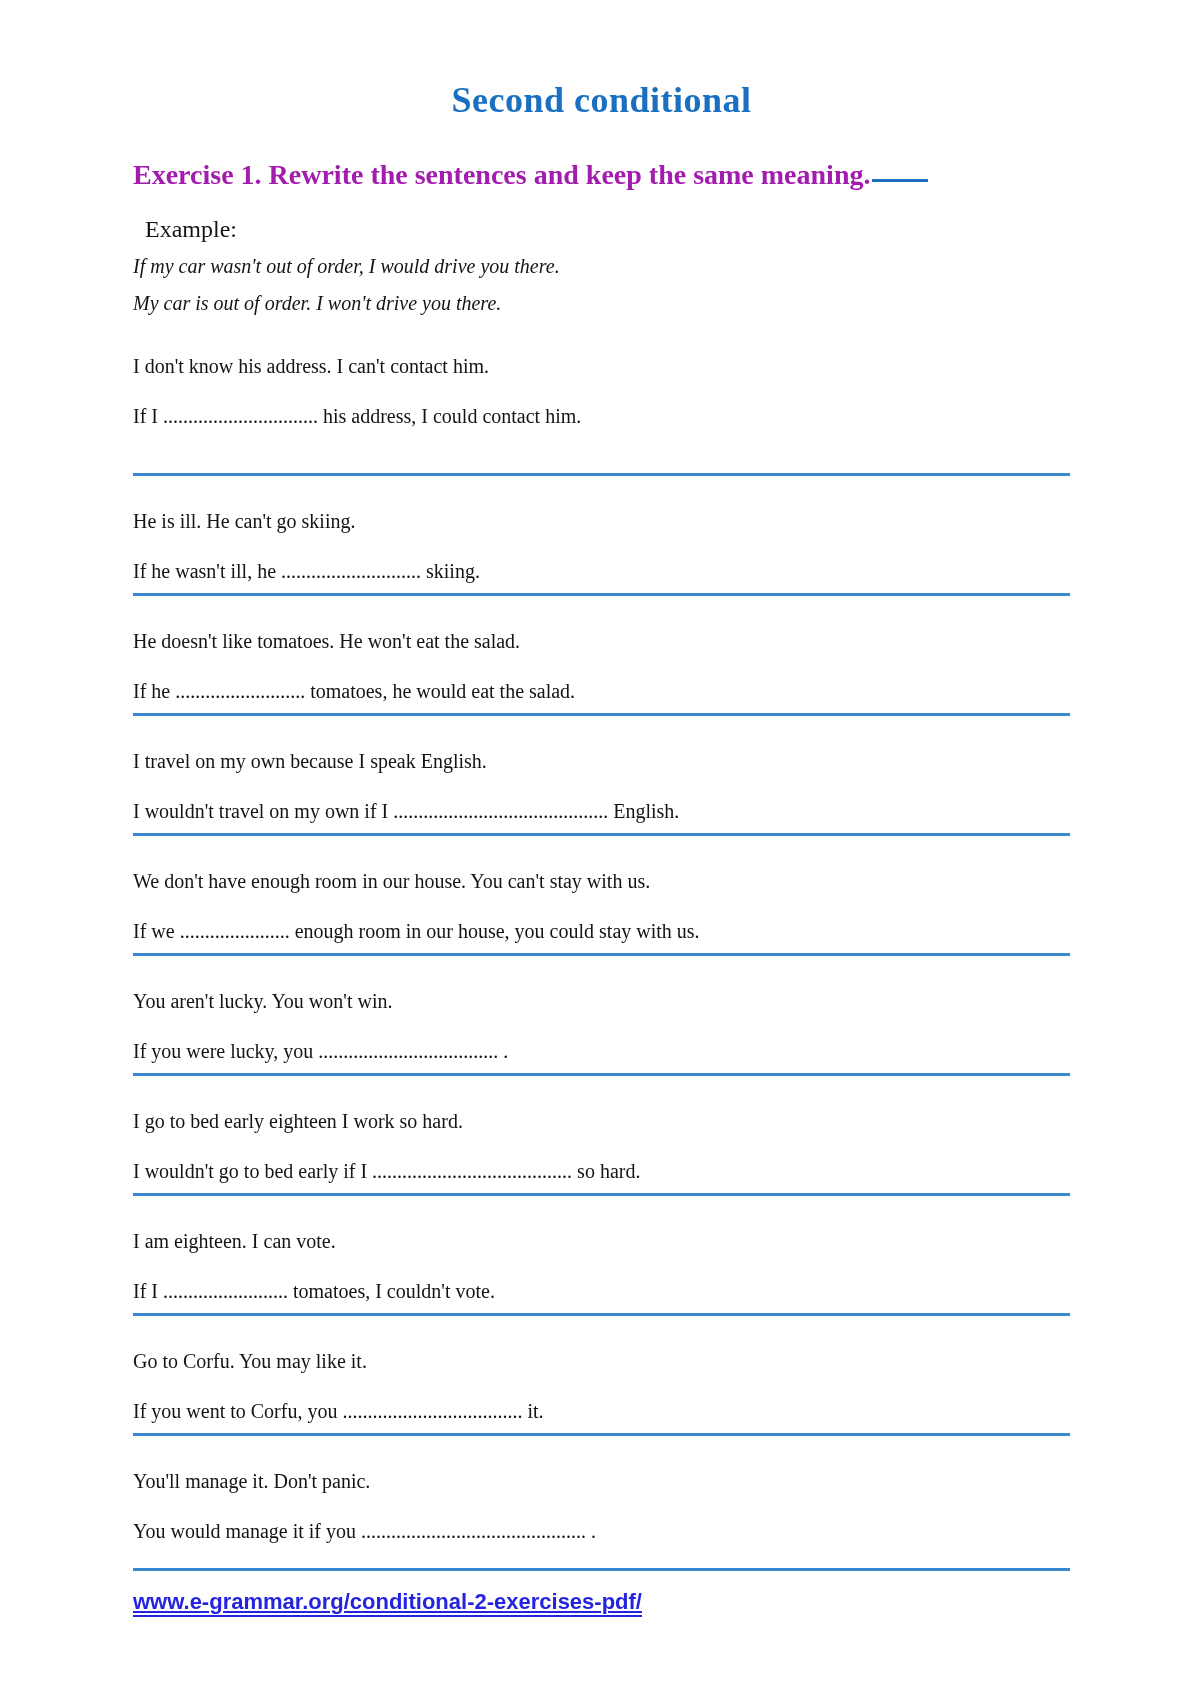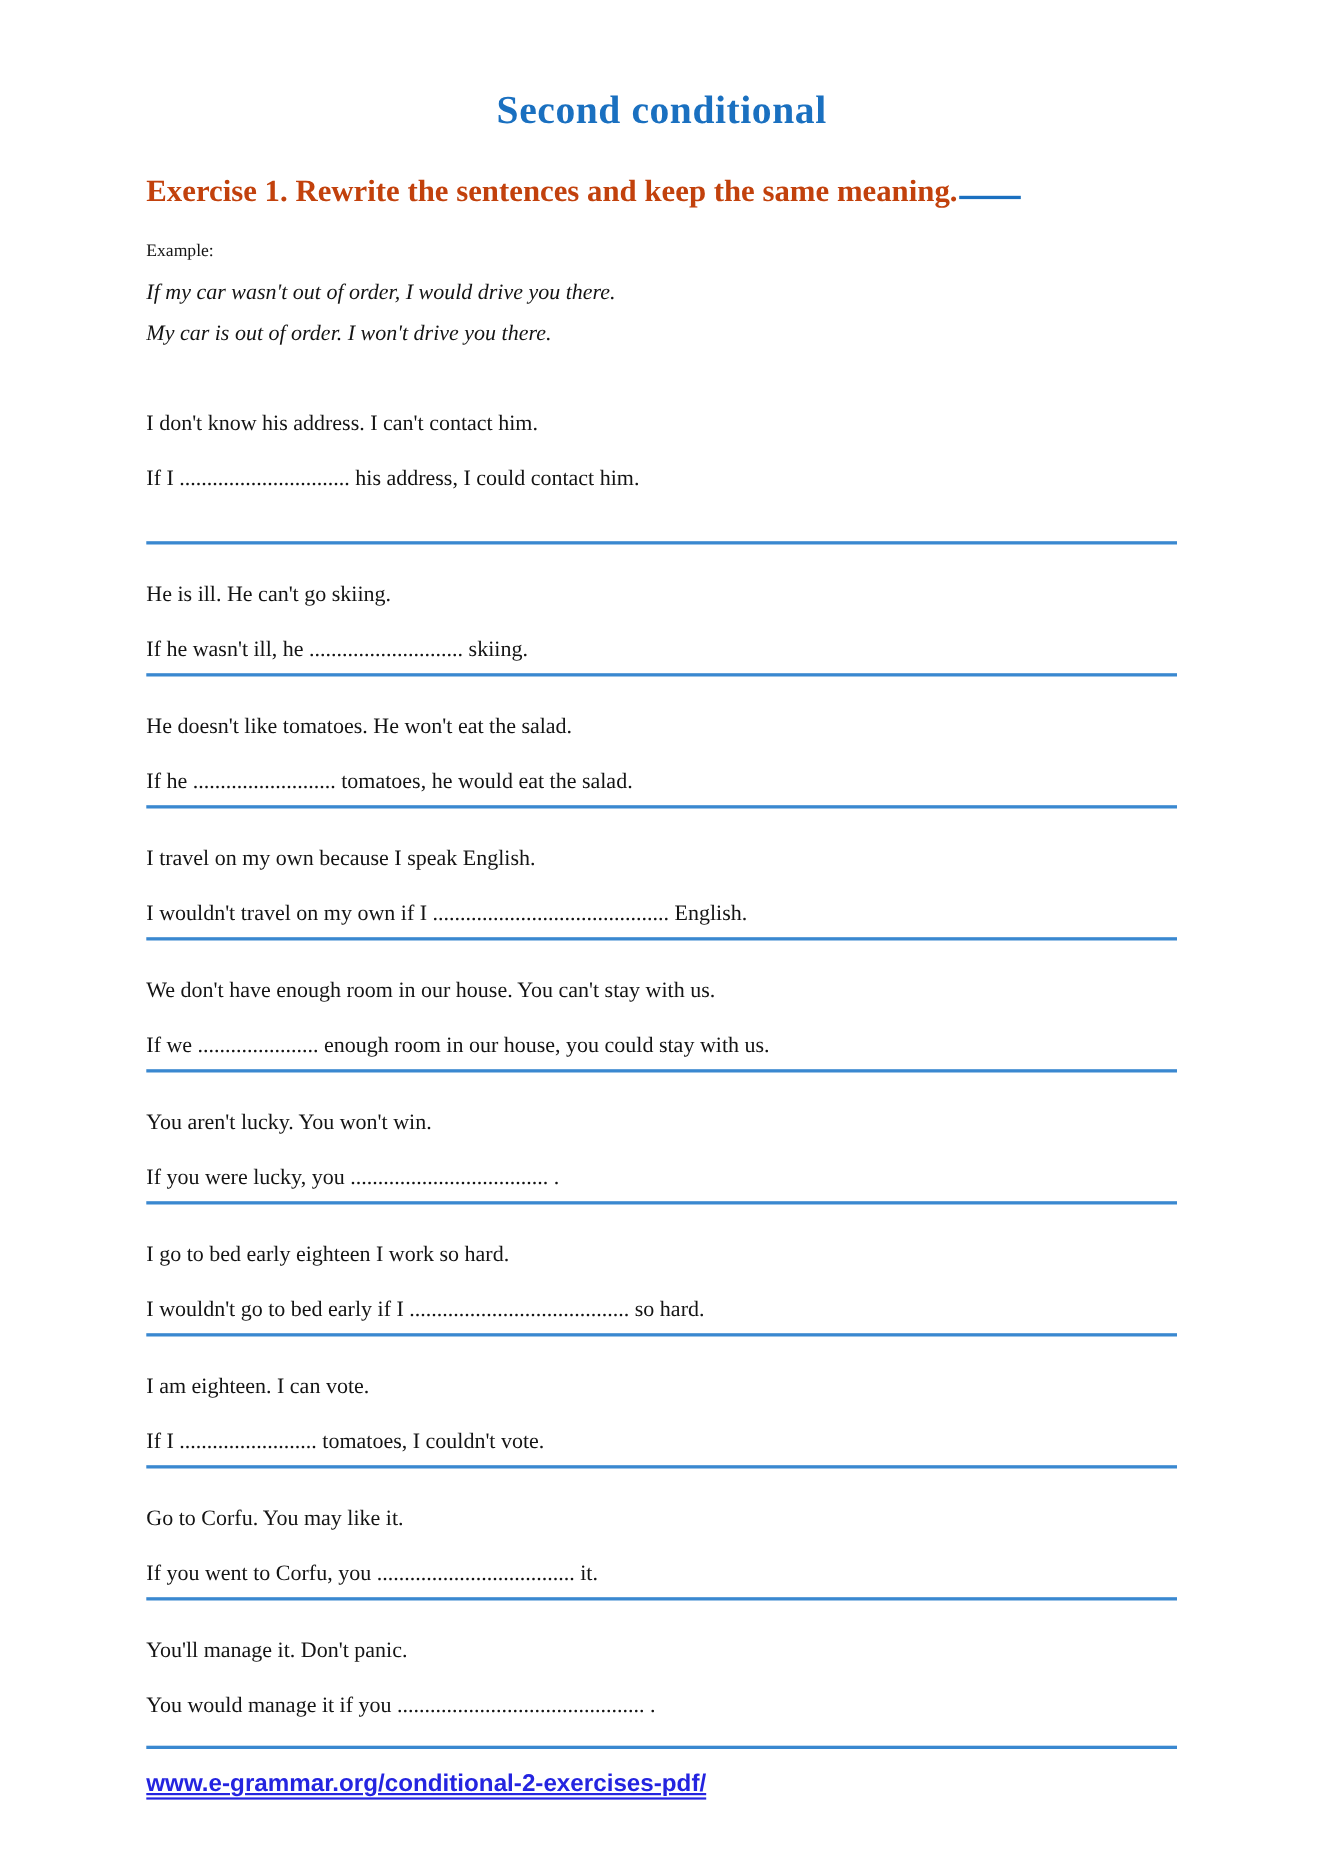--- a/index.html
+++ b/index.html
@@ -15,39 +15,39 @@
   .title {
     color: #1a70c0;
     font-size: 36px;
     line-height: 44px;
     font-weight: bold;
     margin: 78px 0 0 0;
     letter-spacing: 0.5px;
     text-align: center;
   }
   .exercise-heading {
-    color: #c2410c;
+    color: #a21caf;
     font-size: 28px;
     line-height: 34px;
     font-weight: bold;
     margin: 36px 0 0 0;
     white-space: nowrap;
   }
   .heading-underline {
     display: inline-block;
     width: 56px; height: 3px;
     background: #1a70c0;
     margin-left: 2px;
     vertical-align: 2px;
   }
 
   .example-label {
-    font-size: 16px;
+    font-size: 24px;
     line-height: 22px;
-    margin: 26px 0 0 0;
+    margin: 26px 0 0 12px;
   }
   .example-line {
     font-size: 20px;
     line-height: 22px;
     font-style: italic;
     margin: 15px 0 0 0;
   }
 
   .qa .line-a, .qa .line-b {
     font-size: 20px;
@@ -56,21 +56,21 @@
     white-space: nowrap;
   }
   .qa .line-a { margin-top: 34px; }
   .qa .line-b { margin-top: 28px; }
   .qa .sep {
     border: none;
     height: 3px;
     background: #3a88d0;
     margin: 11px 0 0 0;
   }
-  .qa--first .line-a { margin-top: 60px; }
+  .qa--first .line-a { margin-top: 41px; }
   .qa--first .sep { margin-top: 46px; }
   .qa--last .sep { margin-top: 26px; }
 
   .footer { text-align: left; margin-top: 18px; }
   .footer-link {
     font-family: "Liberation Sans", sans-serif;
     font-size: 22px;
     font-weight: bold;
     color: #2424e0;
     text-decoration: underline;

